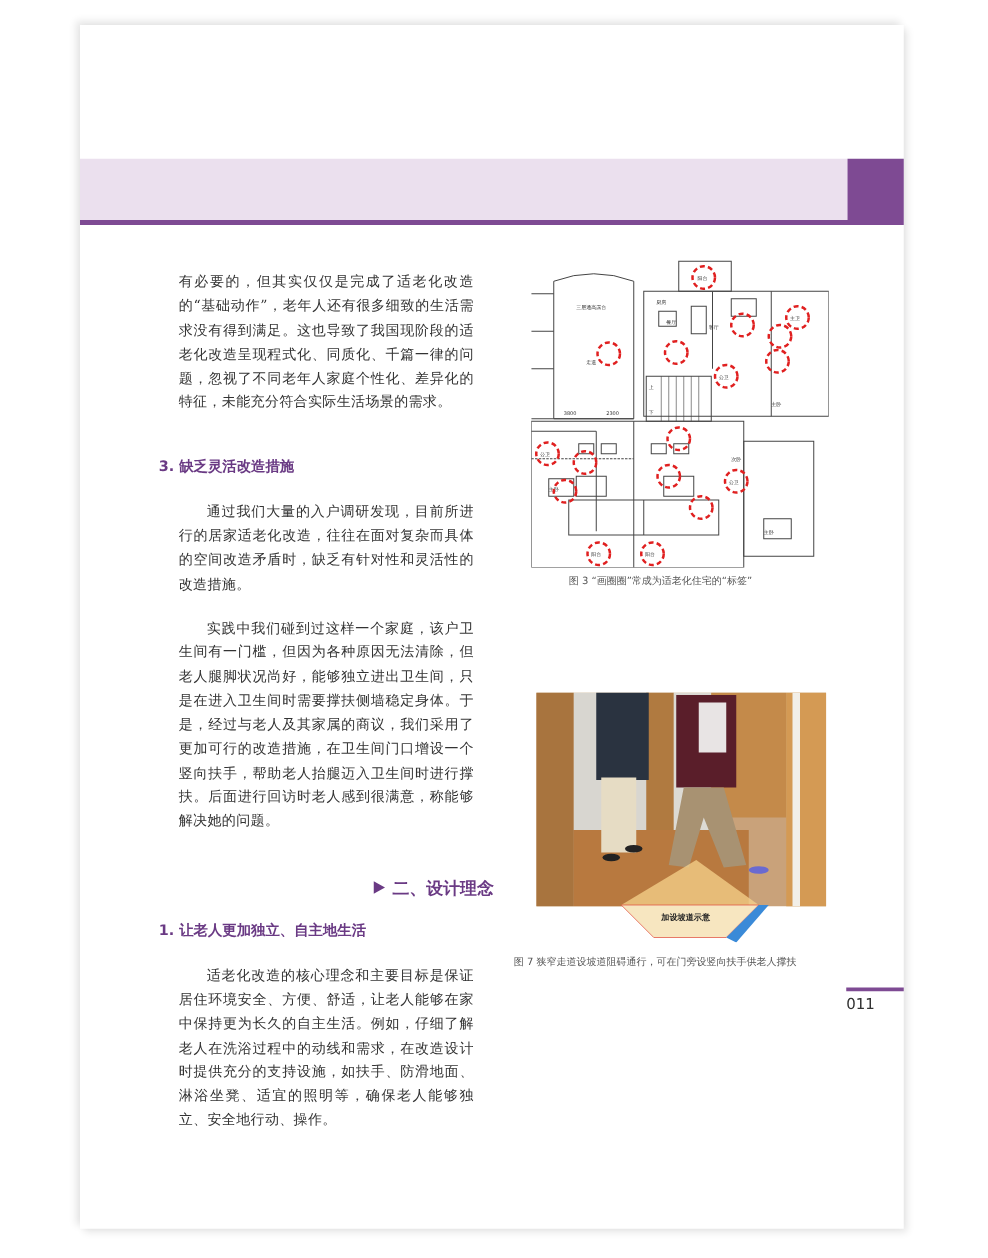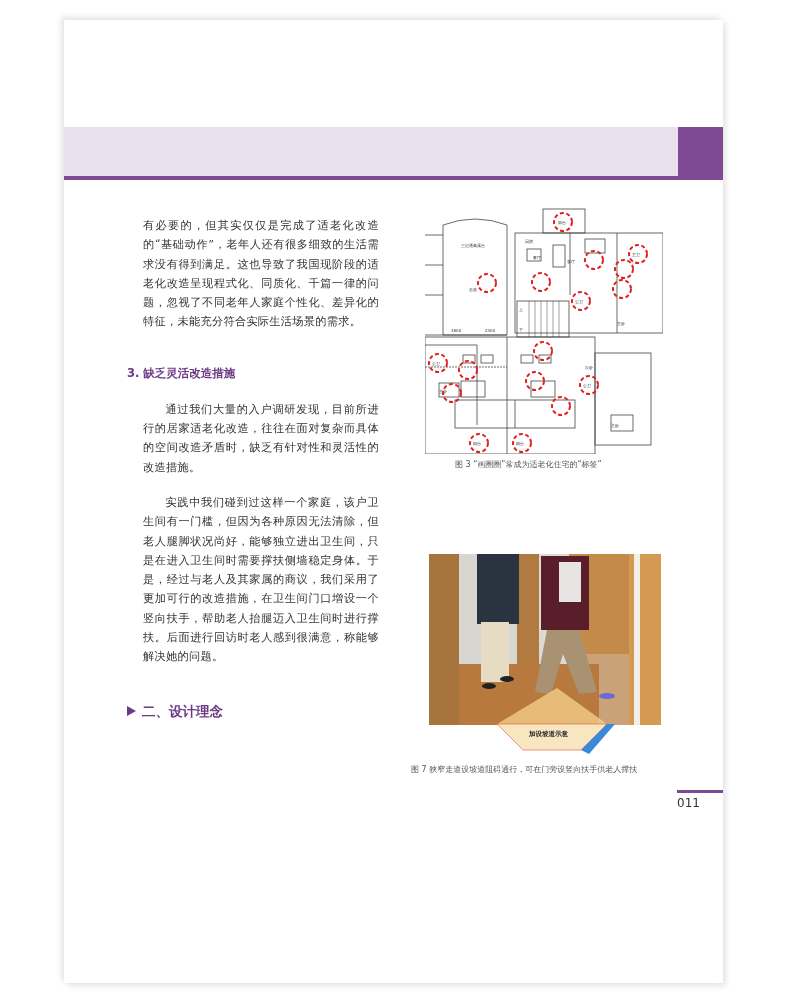--- a/index.html
+++ b/index.html
@@ -10,21 +10,21 @@
   .band { position:absolute; left:64px; top:127px; width:614px; height:49px; background:#ebe0ee; }
   .band-accent { position:absolute; left:678px; top:127px; width:45px; height:49px; background:#7e4a93; }
   .band-rule { position:absolute; left:64px; top:176px; width:659px; height:4px; background:#7e4a93; }
 
   .col-left { position:absolute; left:127px; top:200px; width:268px; }
   .para { font-size:11.2px; line-height:19.3px; color:#333; margin:16px; text-align:justify; letter-spacing:0.3px; }
   .para.indent { text-indent:2em; }
   .h3 { font-family:"DejaVu Sans", "Liberation Sans", sans-serif; font-size:11.5px; font-weight:bold; color:#6a3a84;
         margin:0; height:22px; line-height:22px; }
   .h2 { font-family:"DejaVu Sans", "Liberation Sans", sans-serif; font-size:13.5px; font-weight:bold; color:#6a3a84;
-        margin:0; height:28px; line-height:28px; }
+        margin:0; height:28px; line-height:28px;text-align:right; }
   .h2 .tri { display:inline-block; width:0; height:0; border-top:5px solid transparent; border-bottom:5px solid transparent;
              border-left:9px solid #6a3a84; margin-right:6px; vertical-align:0px; }
 
   .fig3 { position:absolute; left:425px; top:205px; width:238px; height:249px; background:#fff; }
   .fig3 svg { width:100%; height:100%; }
   .cap { position:absolute; font-family:"DejaVu Sans", "Liberation Sans", sans-serif; font-size:8px; color:#555; white-space:nowrap; }
   .fig4 { position:absolute; left:429px; top:554px; width:244px; height:171px; overflow:visible; }
   .pagenum-rule { position:absolute; left:677px; top:790px; width:46px; height:3px; background:#7e4a93; }
   .pagenum { position:absolute; left:677px; top:796px; font-family:"DejaVu Sans", "Liberation Sans", sans-serif; font-size:12px; color:#333; }
 </style>
@@ -38,20 +38,22 @@
 
 <div class="col-left">
   <p class="para">有必要的，但其实仅仅是完成了适老化改造的“基础动作”，老年人还有很多细致的生活需求没有得到满足。这也导致了我国现阶段的适老化改造呈现程式化、同质化、千篇一律的问题，忽视了不同老年人家庭个性化、差异化的特征，未能充分符合实际生活场景的需求。</p>
   <div style="height:14px"></div>
   <h3 class="h3">3. 缺乏灵活改造措施</h3>
   <p class="para indent">通过我们大量的入户调研发现，目前所进行的居家适老化改造，往往在面对复杂而具体的空间改造矛盾时，缺乏有针对性和灵活性的改造措施。</p>
   <p class="para indent">实践中我们碰到过这样一个家庭，该户卫生间有一门槛，但因为各种原因无法清除，但老人腿脚状况尚好，能够独立进出卫生间，只是在进入卫生间时需要撑扶侧墙稳定身体。于是，经过与老人及其家属的商议，我们采用了更加可行的改造措施，在卫生间门口增设一个竖向扶手，帮助老人抬腿迈入卫生间时进行撑扶。后面进行回访时老人感到很满意，称能够解决她的问题。</p>
   <div style="height:14px"></div>
   <h2 class="h2"><span class="tri"></span><span>二、设计理念</span></h2>
   <div style="height:8px"></div>
+  <h3 class="h3">1. 让老人更加独立、自主地生活</h3>
+  <p class="para indent">适老化改造的核心理念和主要目标是保证居住环境安全、方便、舒适，让老人能够在家中保持更为长久的自主生活。例如，仔细了解老人在洗浴过程中的动线和需求，在改造设计时提供充分的支持设施，如扶手、防滑地面、淋浴坐凳、适宜的照明等，确保老人能够独立、安全地行动、操作。</p>
 </div>
 
 <div class="fig3">
   <svg viewBox="0 0 238 249" xmlns="http://www.w3.org/2000/svg" font-family="DejaVu Sans, sans-serif">
     <g stroke="#444" fill="none" stroke-width="0.8">
 
       <path d="M18 20 Q50 8 82 20 L82 130 L18 130 Z"></path>
       <path d="M0 30 L18 30 M0 60 L18 60 M0 90 L18 90"></path>
       <line x1="0" y1="130" x2="82" y2="130"></line>
       <path d="M0 140 L52 140 L52 220"></path>

